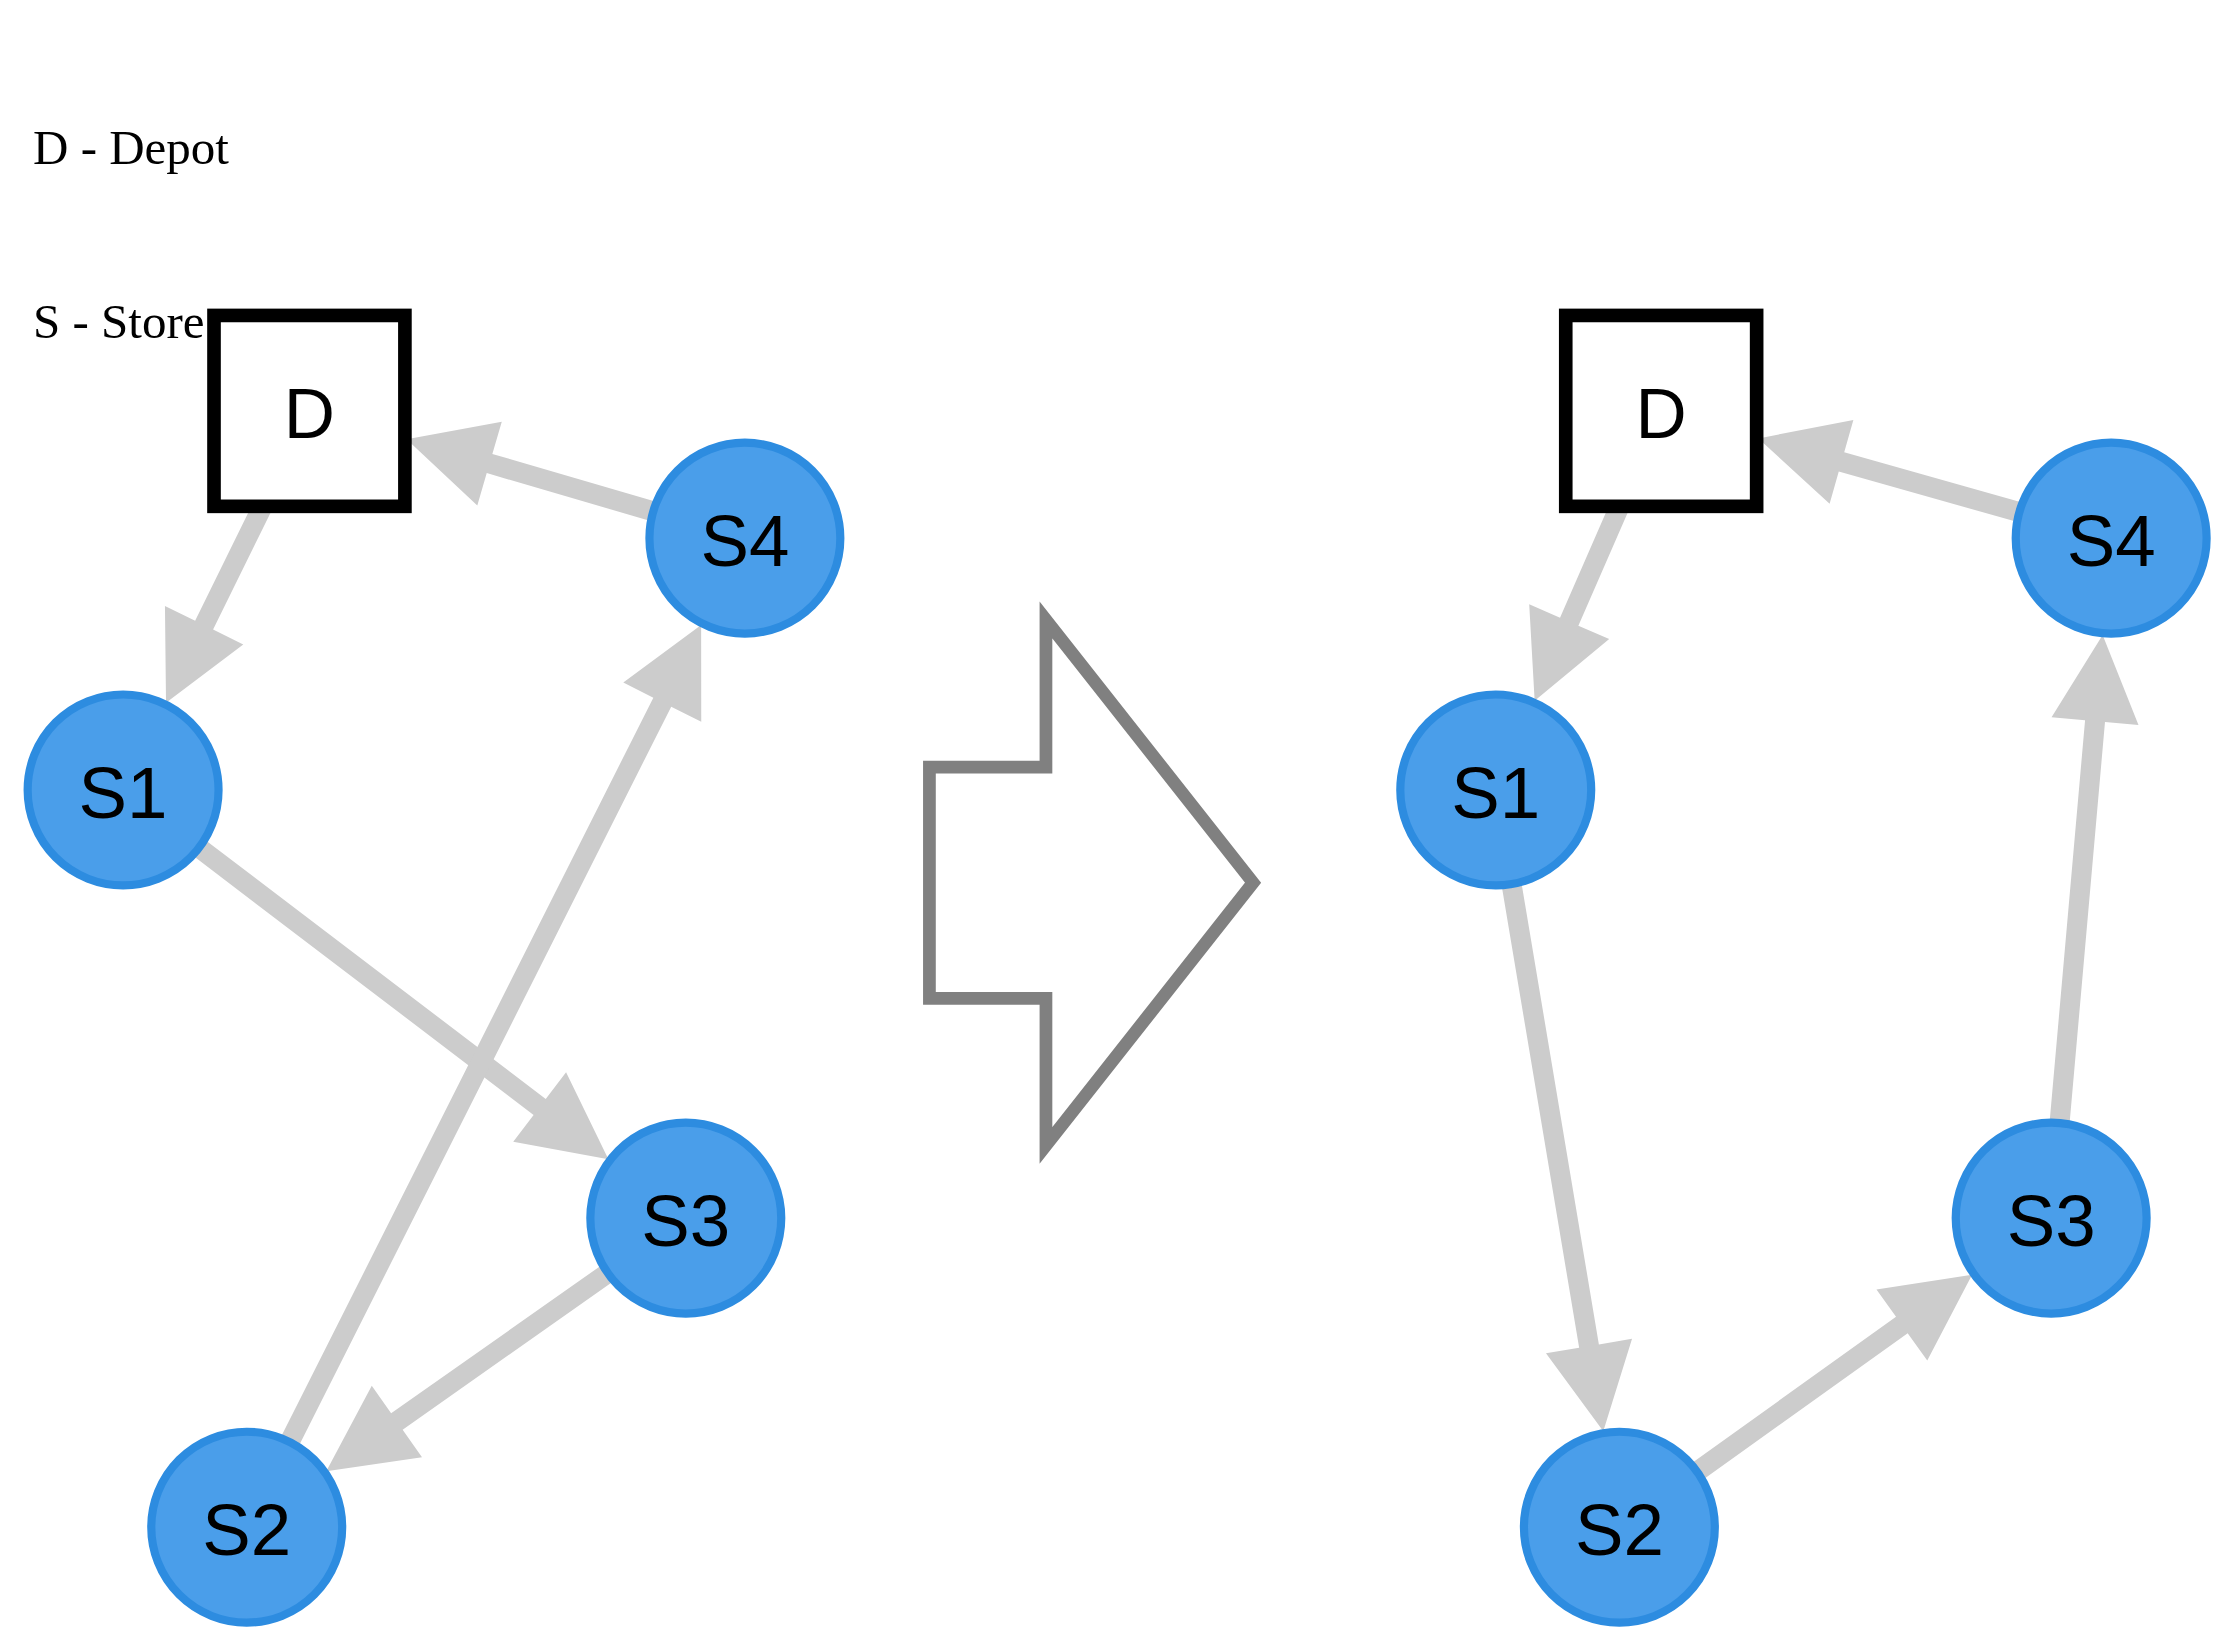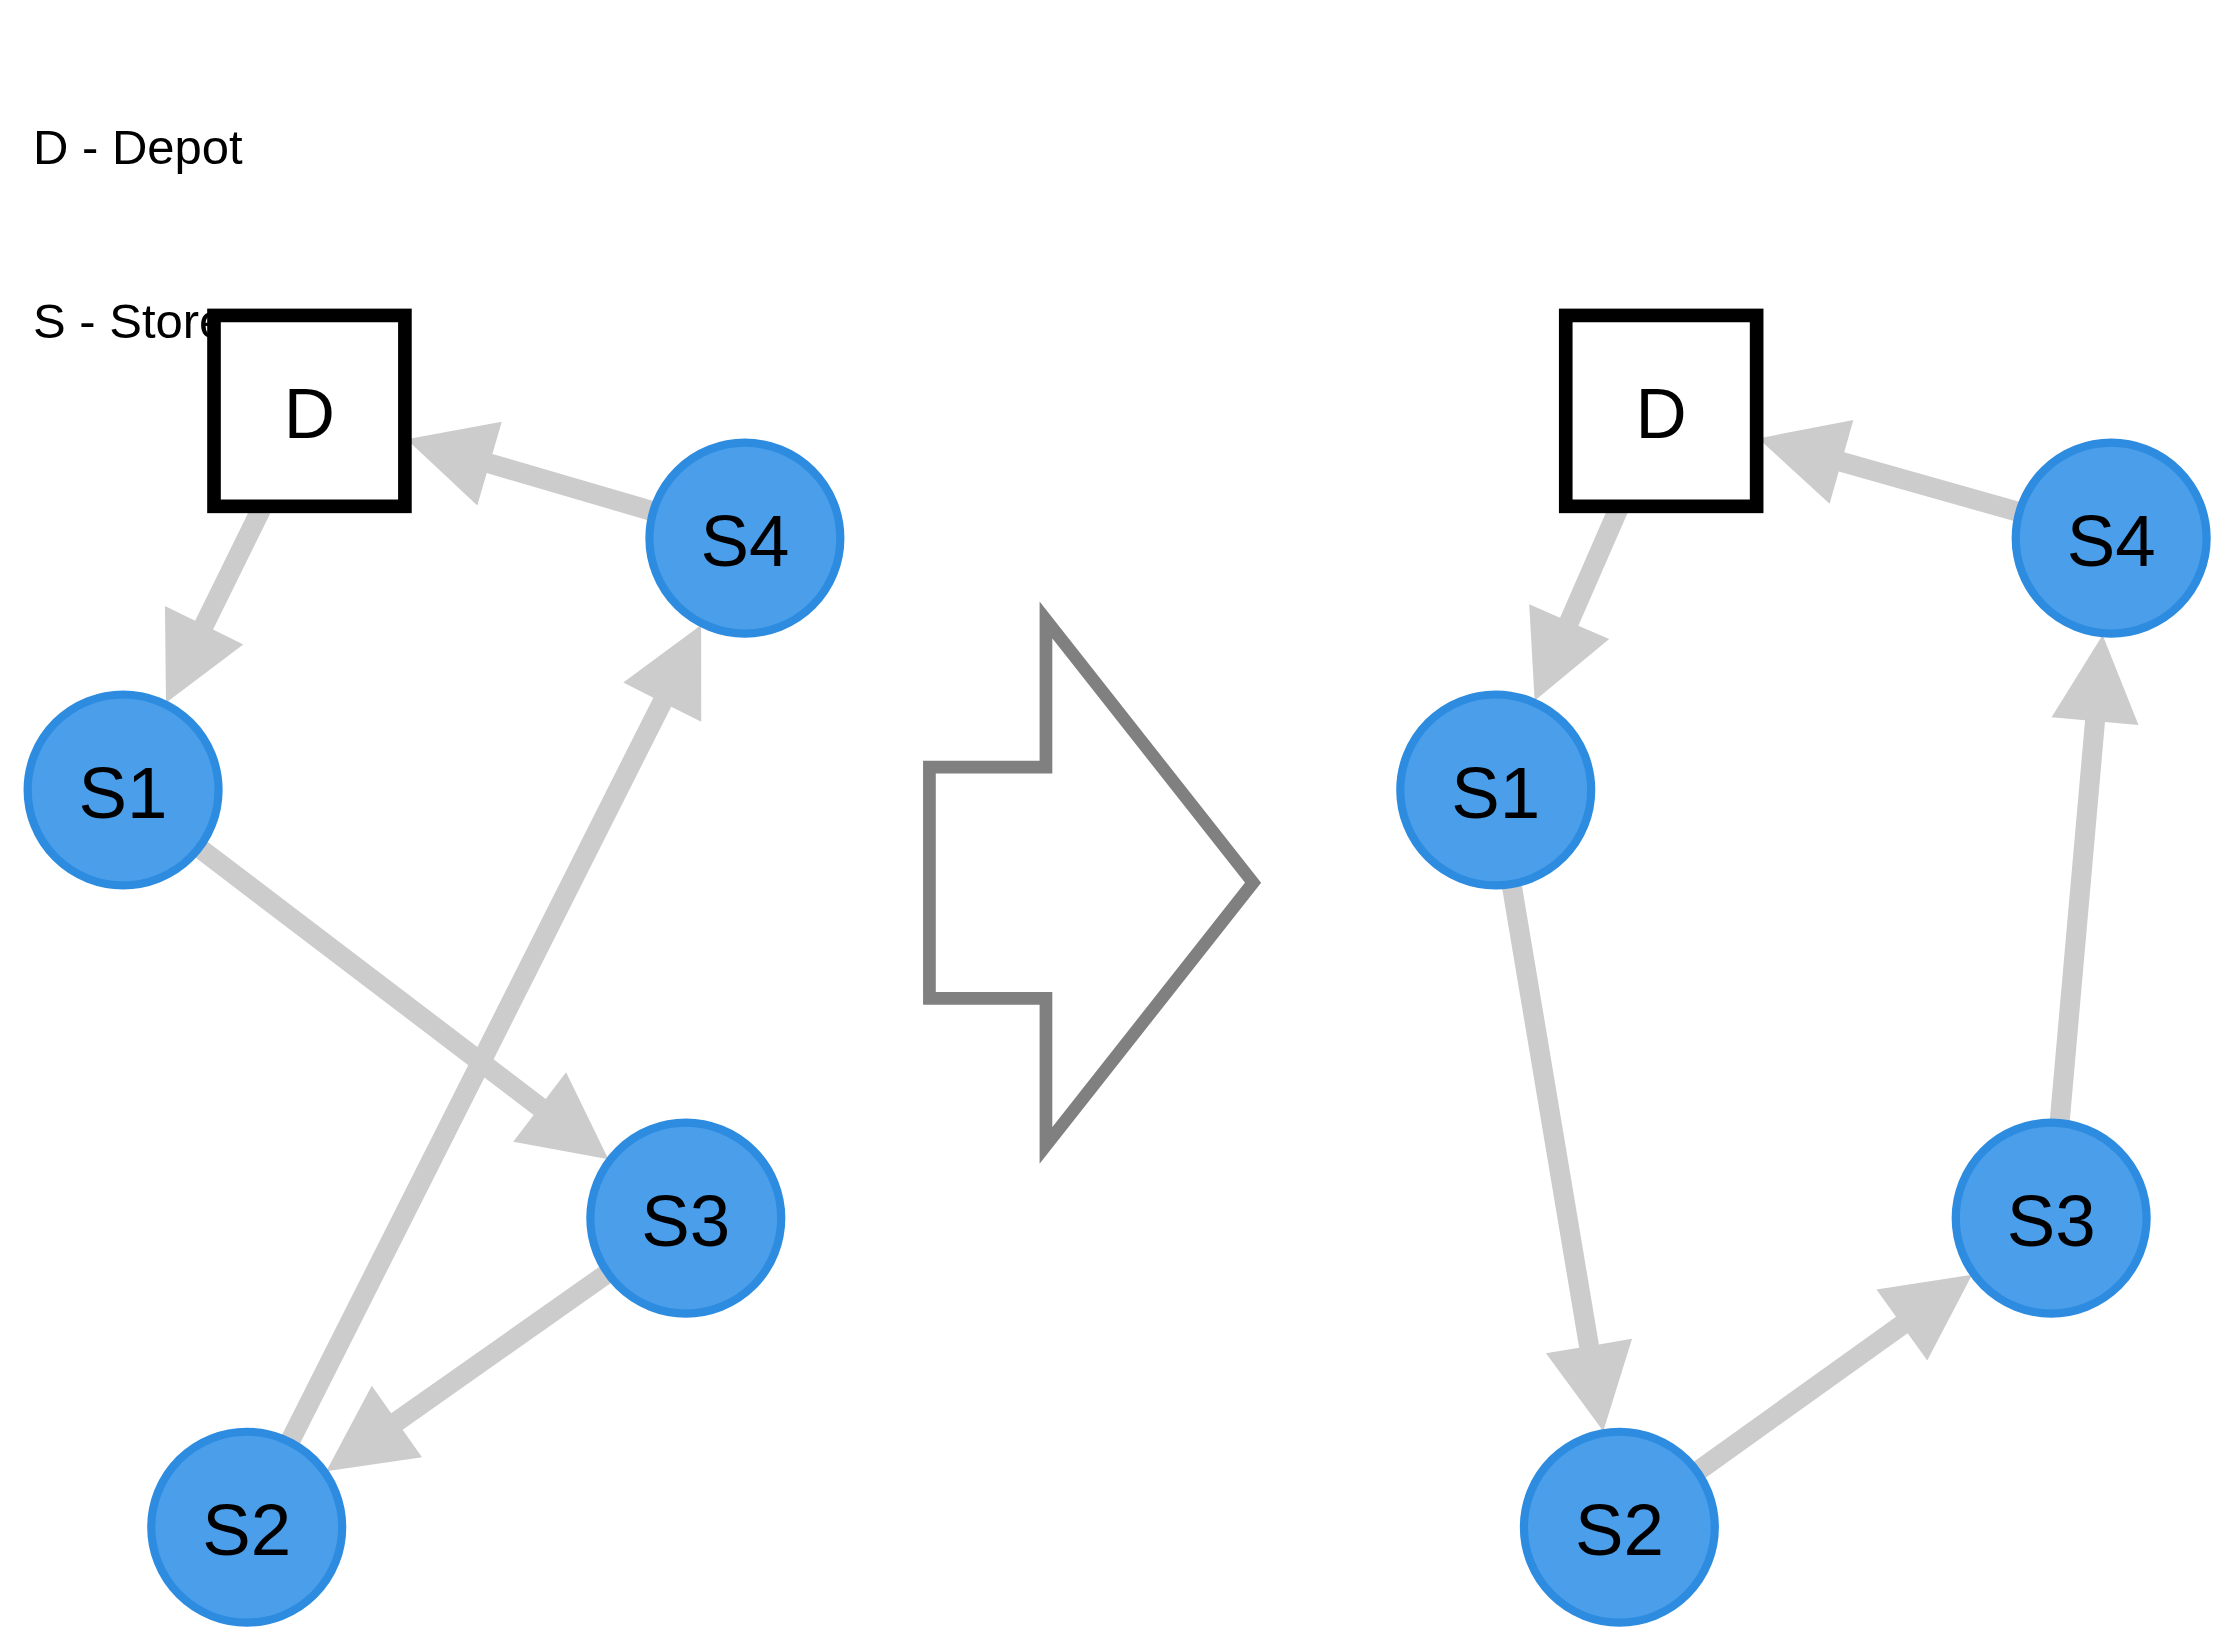--- a/index.html
+++ b/index.html
@@ -20,21 +20,21 @@
     height: 1649px;
     background: #ffffff;
   }
   #legend {
     position: absolute;
     left: 33px;
     top: 3.6px;
     font-size: 49px;
     line-height: 1.18;
     color: #000000;
-    font-family: Liberation Sans, sans-serif;
+    font-family: Liberation Serif, serif;
     white-space: pre;
   }
   #legend .legend-line {
     display: block;
   }
   svg#graphs {
     position: absolute;
     left: 0;
     top: 0;
     width: 2227px;

